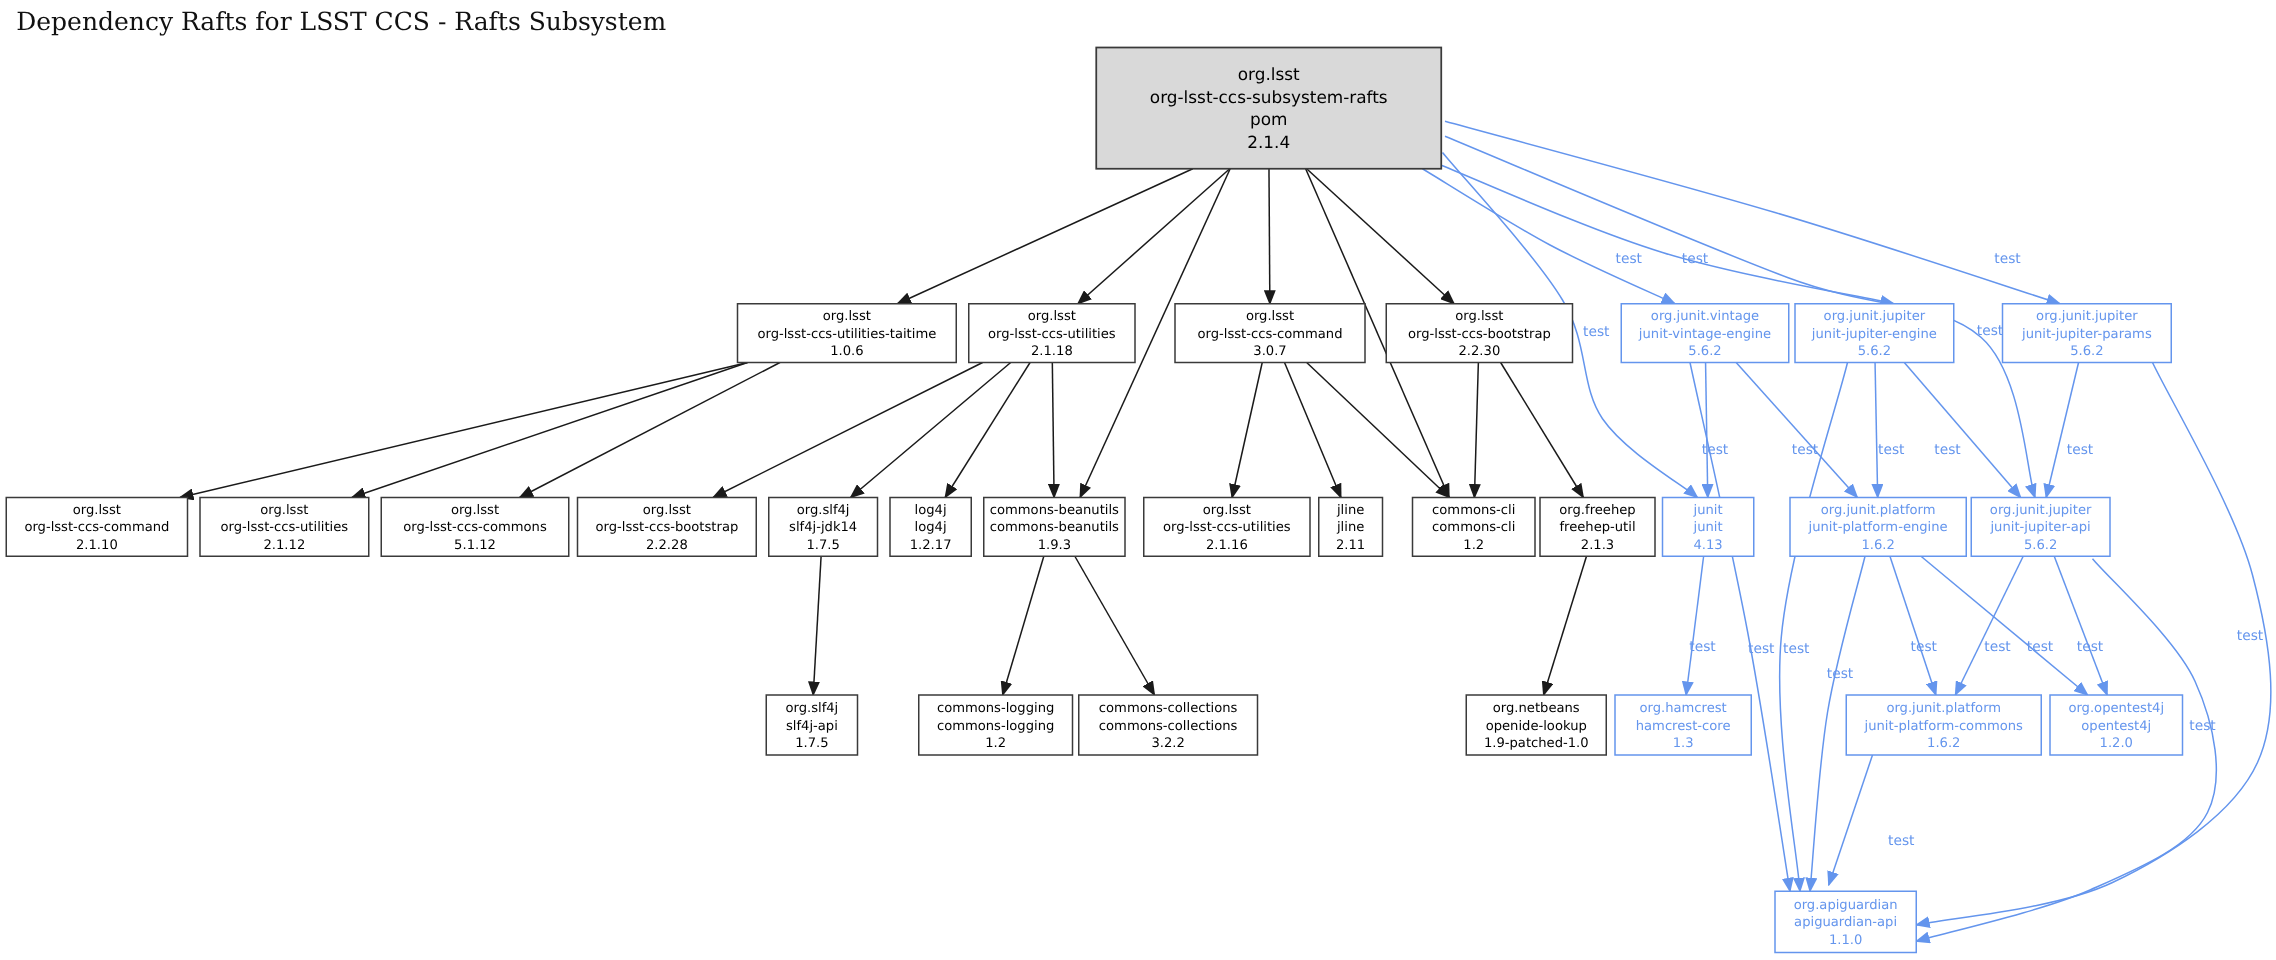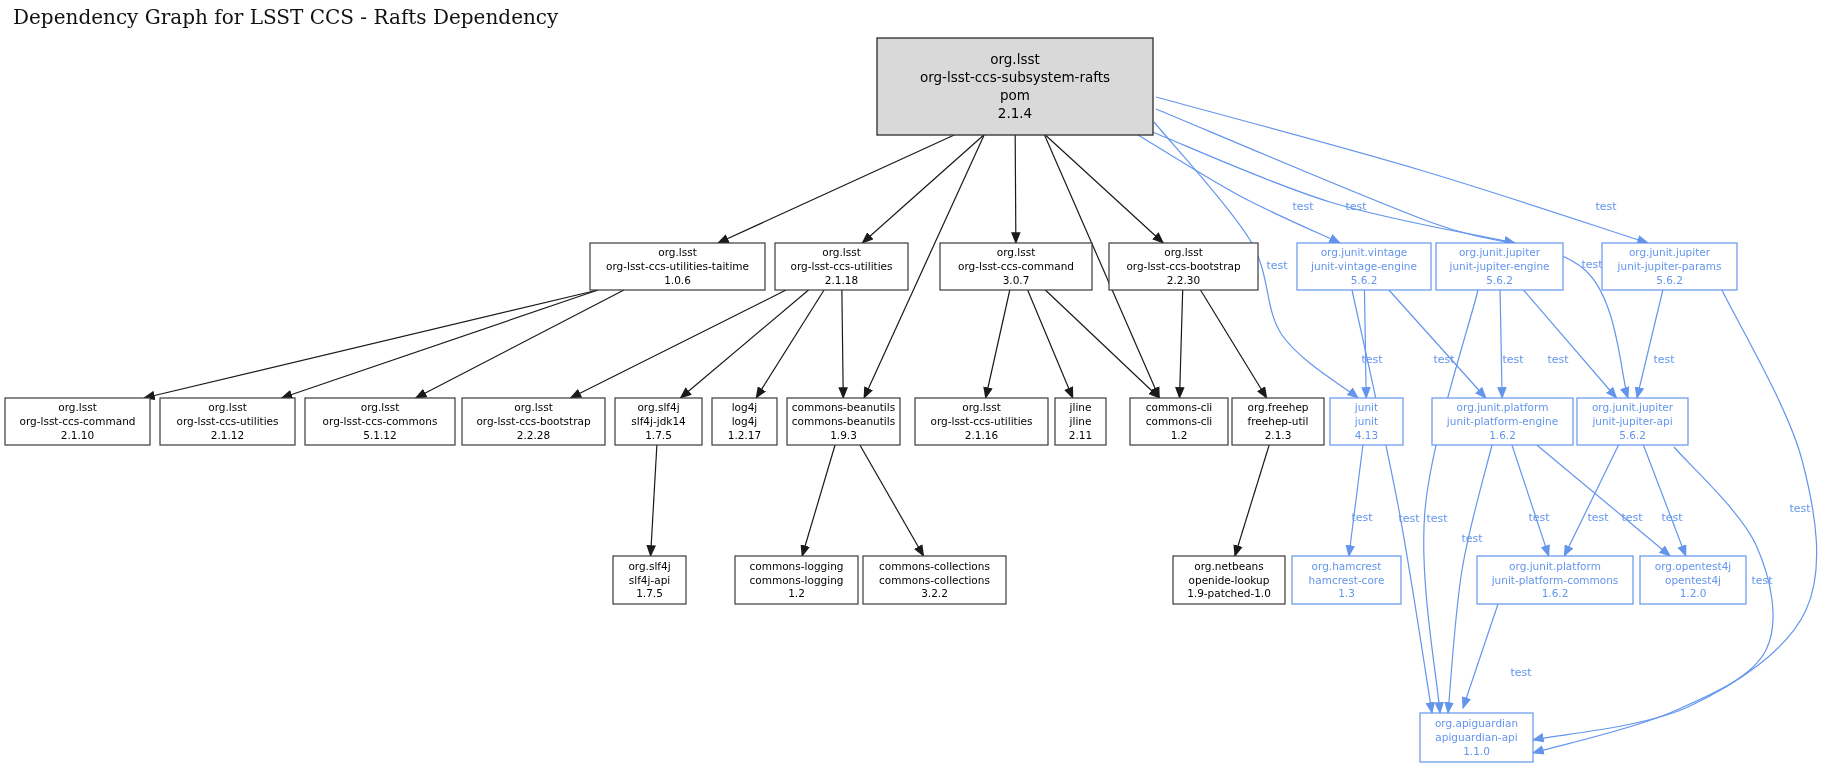--- a/index.html
+++ b/index.html
@@ -5,21 +5,21 @@
   html,body{margin:0;padding:0;background:#ffffff;}
   body{width:1821px;height:768px;position:relative;overflow:hidden;
        font-family:"DejaVu Sans",sans-serif;}
   #graph-title{position:absolute;left:13px;top:5px;font-family:"DejaVu Serif",serif;
        font-size:20px;color:#111;white-space:nowrap;}
   #canvas{position:absolute;left:0;top:0;}
 </style>
 </head>
 <body>
 
-<div id="graph-title">Dependency Graph for LSST CCS - Rafts Dependency</div>
+<div id="graph-title">Dependency Rafts for LSST CCS - Rafts Subsystem</div>
 <div id="canvas"><svg width="1821" height="768" viewBox="0 0 1821 768" xmlns="http://www.w3.org/2000/svg" font-family="DejaVu Sans, sans-serif">
       <defs>
         <marker id="mB" markerWidth="10" markerHeight="8" refX="9" refY="4" orient="auto">
           <path d="M0,0 L10,4 L0,8 Z" fill="#1a1a1a"></path>
         </marker>
         <marker id="mT" markerWidth="10" markerHeight="8" refX="9" refY="4" orient="auto">
           <path d="M0,0 L10,4 L0,8 Z" fill="#6495ED"></path>
         </marker>
       </defs>
       <path d="M954.25,135 L718,243" fill="none" stroke="#1a1a1a" stroke-width="1.2" marker-end="url(#mB)"></path>

